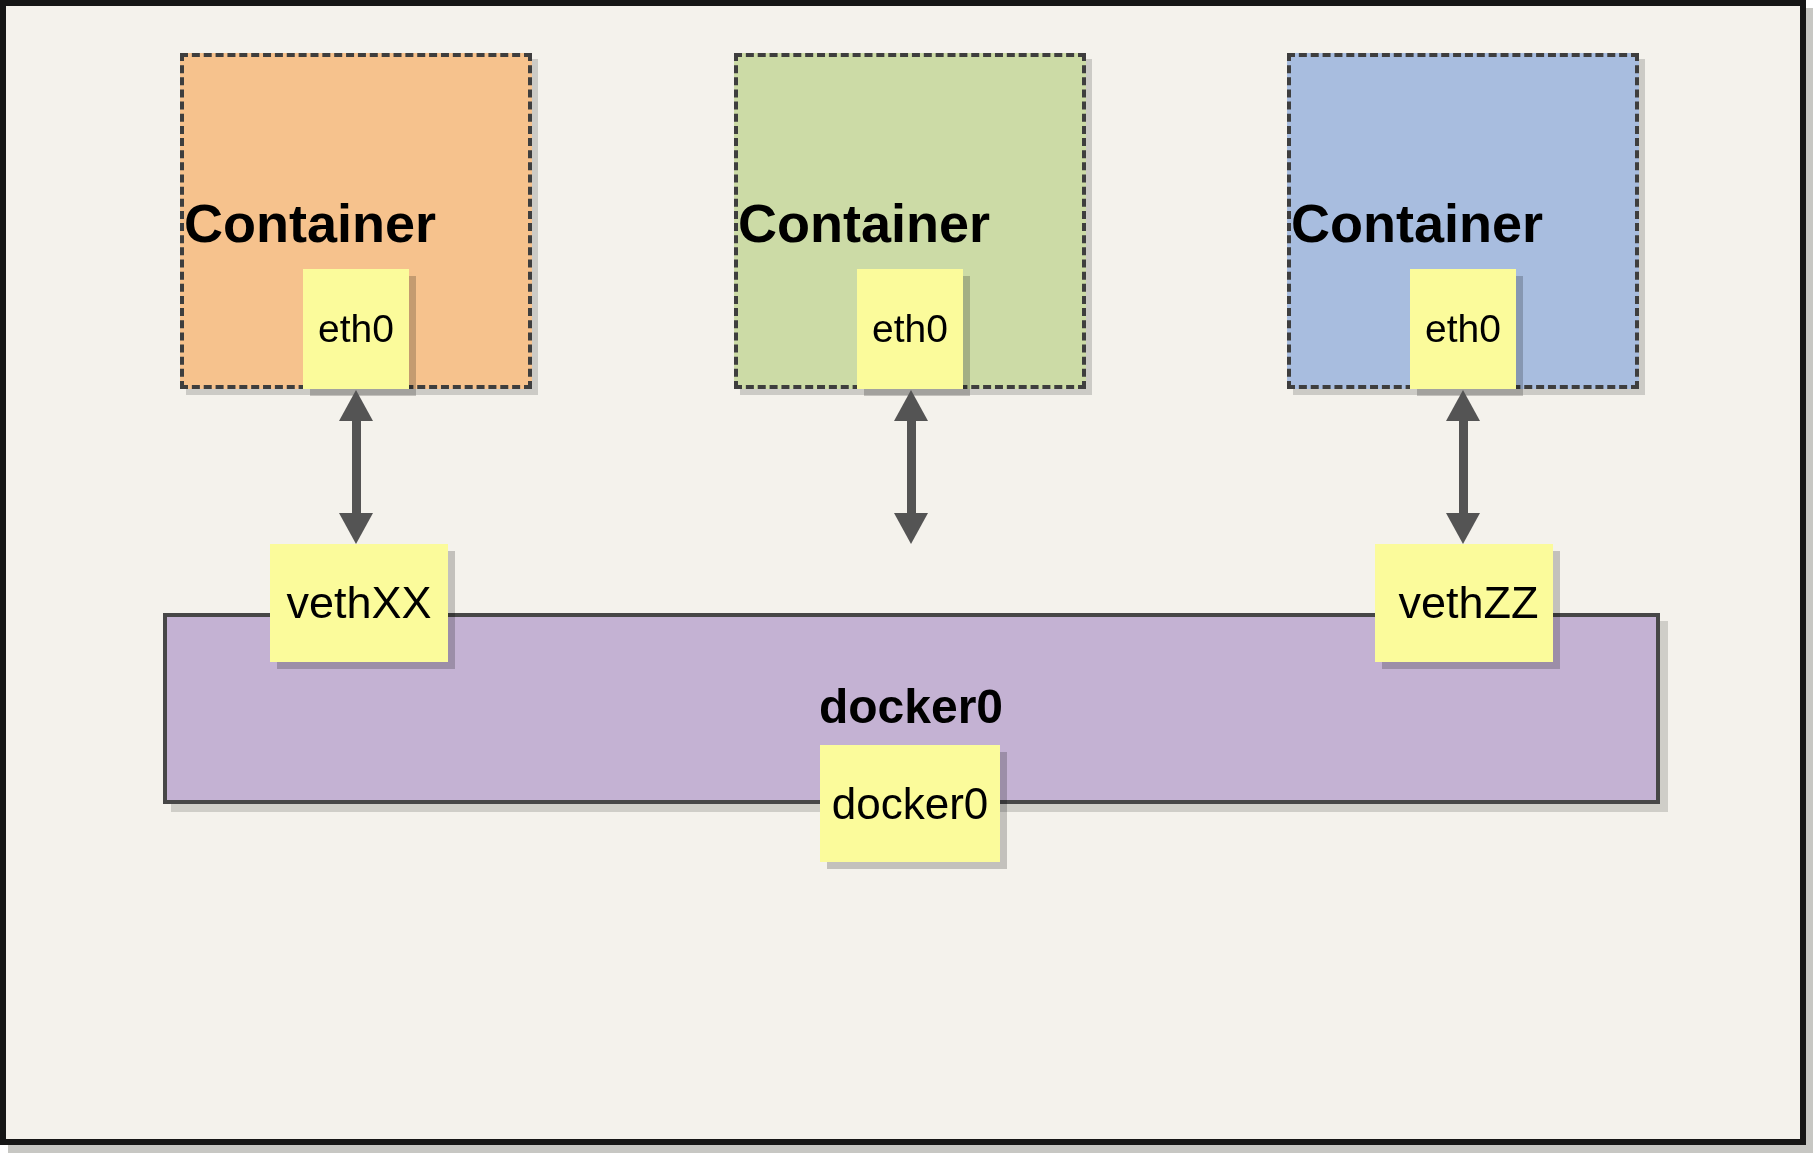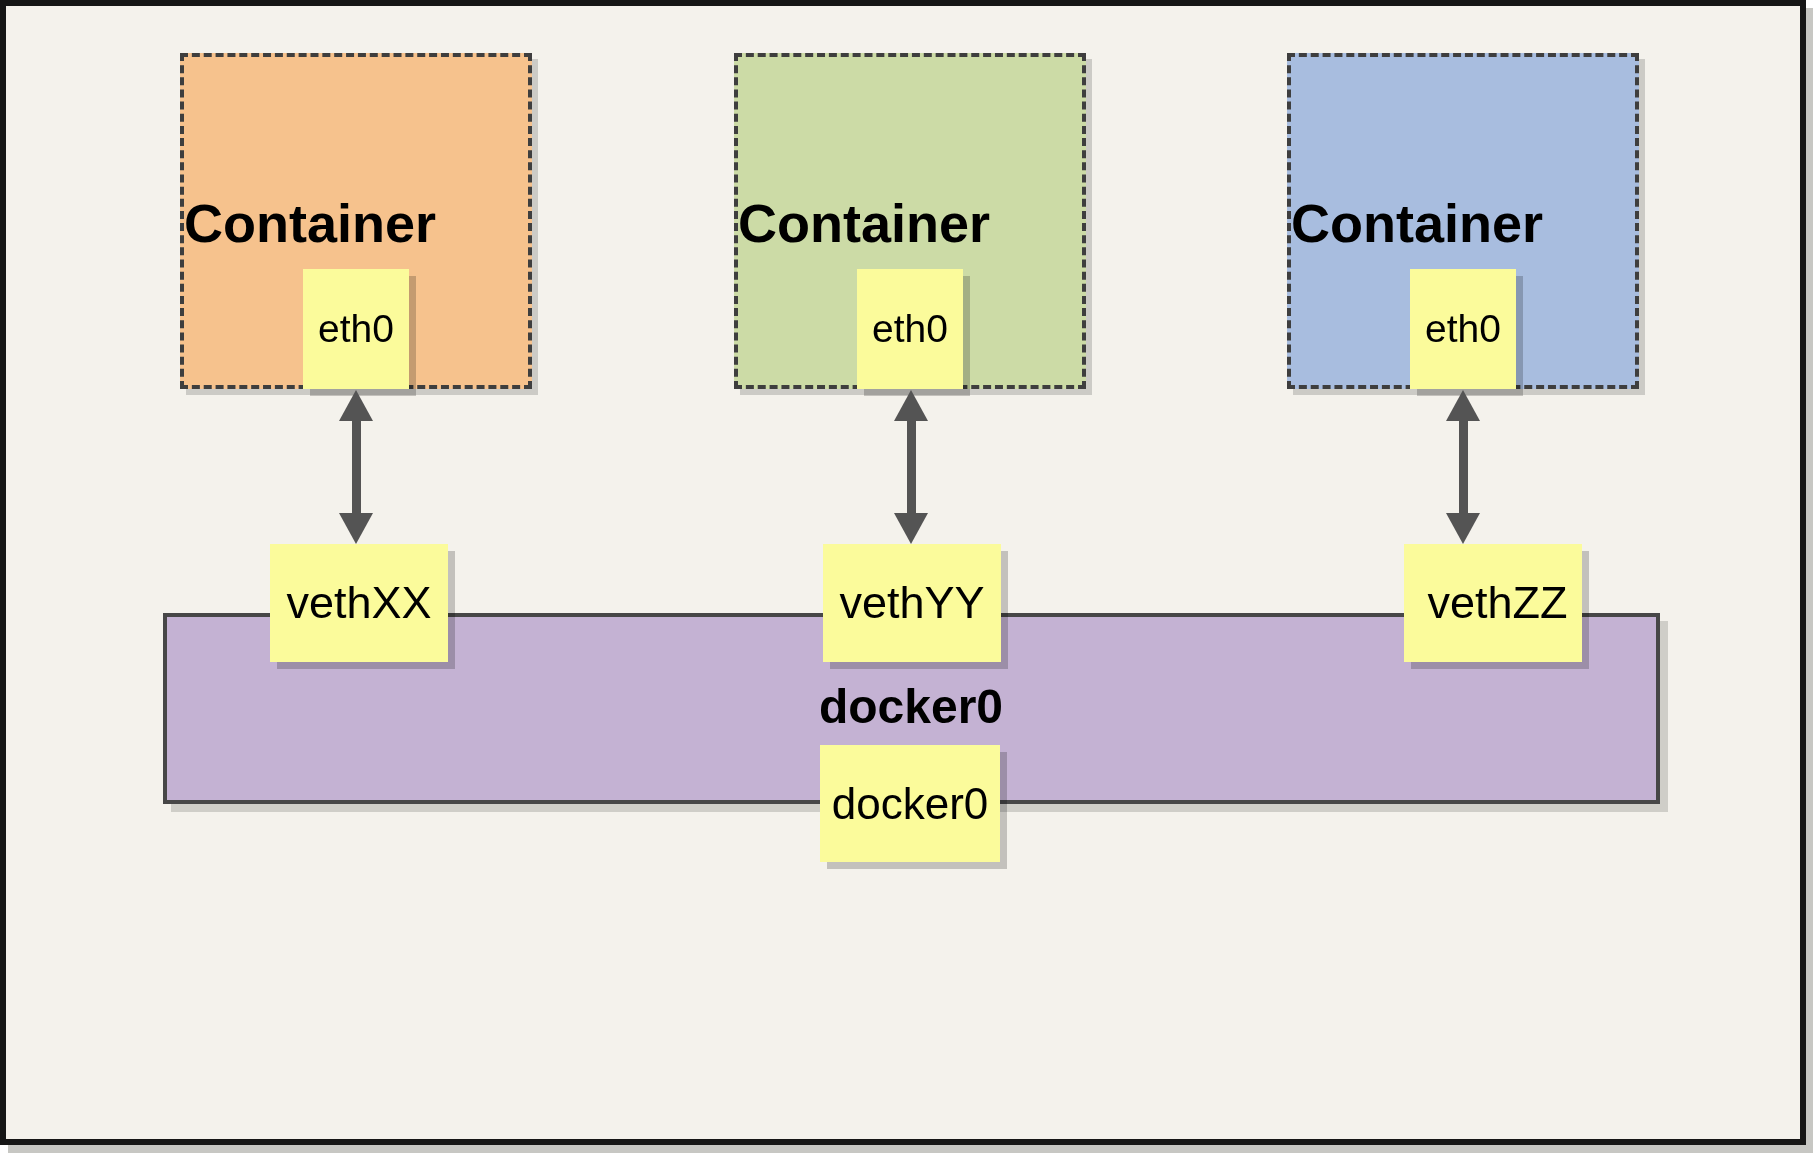--- a/index.html
+++ b/index.html
@@ -43,21 +43,21 @@
   .bridge{position:absolute;left:163px;top:613px;width:1497px;height:191px;
           background:#c4b2d3;border:4px solid #474747;
           box-shadow:8px 8px 0 rgba(0,0,0,0.15);}
   .bridge-label{position:absolute;left:811px;top:682px;width:200px;
                 text-align:center;font-size:48px;font-weight:bold;line-height:50px;}
 
   
   .veth{position:absolute;top:544px;width:178px;height:118px;font-size:45px;}
   .veth-1{left:270px;}
   .veth-2{left:823px;}
-  .veth-3{left:1404px;padding-left:9px;}
+  .veth-3{left:1375px;padding-left:9px;}
 
   
   .bridge-if{position:absolute;left:820px;top:745px;width:180px;height:117px;font-size:44px;}
 
   
   .ip{position:absolute;left:1010px;top:841px;font-size:40px;line-height:42px;}
 
   
   .host-title{position:absolute;left:0;right:10px;top:956px;
               text-align:center;font-size:90px;line-height:92px;font-weight:normal;}
@@ -96,21 +96,20 @@
   </div>
   <div class="arrow arrow-3">
     <div class="head-up"></div>
     <div class="shaft"></div>
     <div class="head-down"></div>
   </div>
 
   <div class="bridge" style="background-color: rgb(196, 178, 211);"></div>
 
   <div class="chip veth veth-1">vethXX</div>
-  <div class="chip veth veth-2">vethYY</div>
   <div class="chip veth veth-3">vethZZ</div>
 
   <div class="bridge-label">docker0</div>
 
   <div class="chip bridge-if">docker0</div>
 
 
 
 </div>
 

